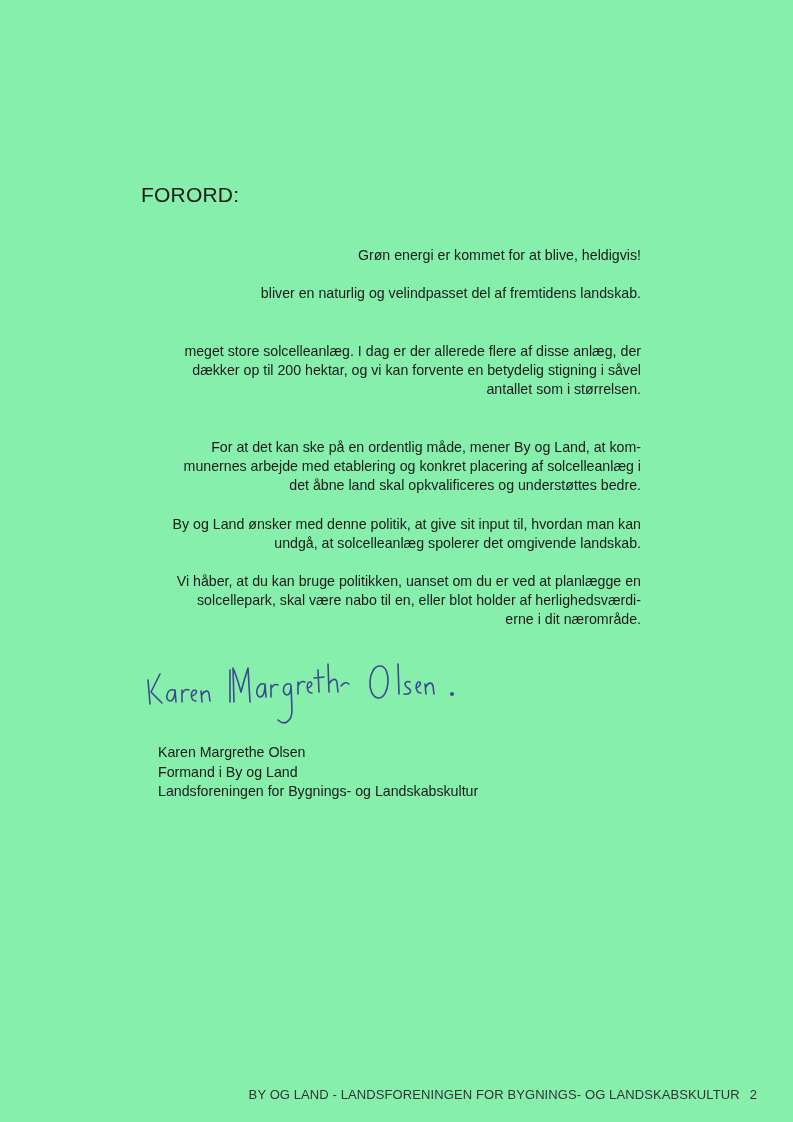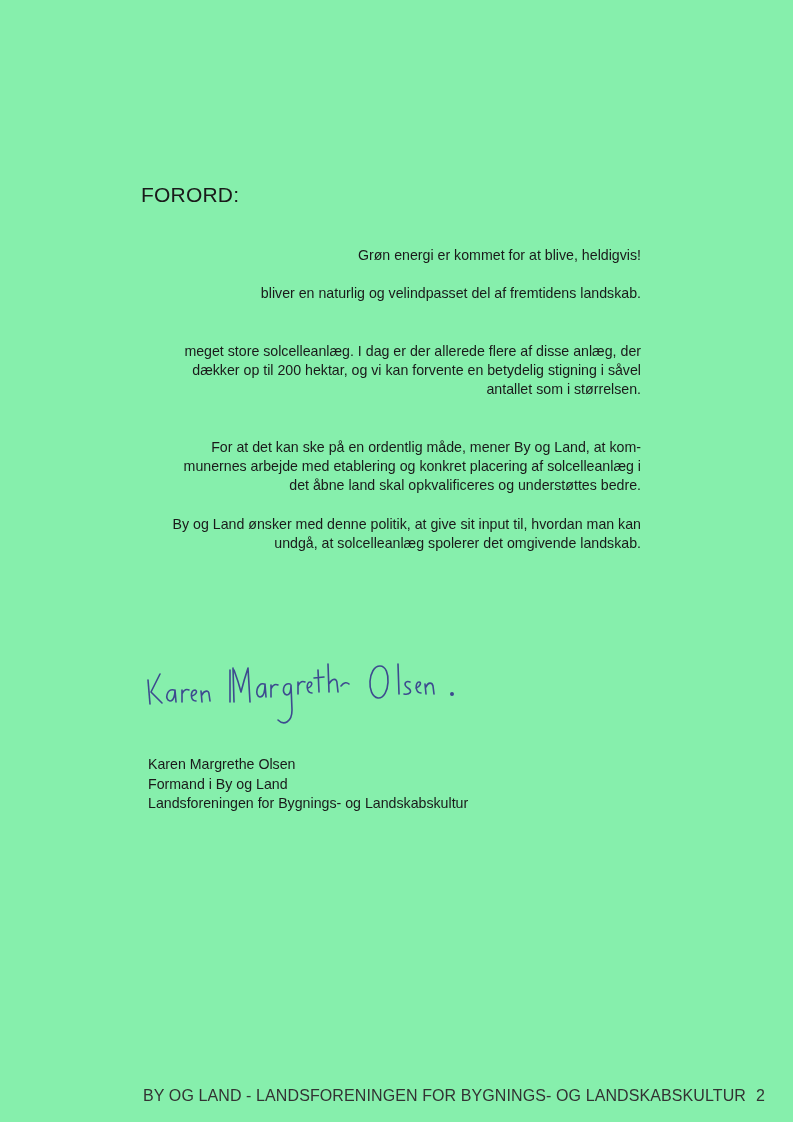--- a/index.html
+++ b/index.html
@@ -12,28 +12,28 @@
   }
   .body-text {
     position: absolute; left: 141px; width: 500px;
     font-family: "Liberation Sans", sans-serif; font-size: 14.2px; line-height: 19.2px; color: #1a1a1a;
     margin: 0;
     text-align: right;
   }
   .body-text .line { display: block; white-space: nowrap; }
   .sig-svg { position: absolute; left: 140px; top: 652px; width: 330px; height: 85px; }
   .sig-block {
-    position: absolute; left: 148px; top: 743px;
-    font-family: "Liberation Sans", sans-serif; font-size: 14.2px; line-height: 19.6px; color: #1a1a1a; margin-top: 12px;
+    position: absolute; left: 158px; top: 743px;
+    font-family: "Liberation Sans", sans-serif; font-size: 14.2px; line-height: 19.6px; color: #1a1a1a;
   }
   .sig-block .line { display: block; white-space: nowrap; }
   .sig-block .italic { }
   .footer {
-    position: absolute; right: 28px; top: 1087px;
-    font-family: "Liberation Sans", sans-serif; font-size: 16px; color: #333; white-space: nowrap;
+    position: absolute; right: 36px; top: 1087px;
+    font-family: "Liberation Sans", sans-serif; font-size: 13px; color: #333; white-space: nowrap;
     letter-spacing: 0.1px;
   }
   .footer .page-num { margin-left: 10px; }
 </style>
 </head>
 <body>
 
 <div class="page">
 
   <h1 class="heading">FORORD:</h1>
@@ -56,20 +56,25 @@
     <span class="line">For at det kan ske på en ordentlig måde, mener By og Land, at kom-</span>
     <span class="line">munernes arbejde med etablering og konkret placering af solcelleanlæg i</span>
     <span class="line">det åbne land skal opkvalificeres og understøttes bedre.</span>
   </p>
 
   <p class="body-text" style="top:515px">
     <span class="line">By og Land ønsker med denne politik, at give sit input til, hvordan man kan</span>
     <span class="line">undgå, at solcelleanlæg spolerer det omgivende landskab.</span>
   </p>
 
+  <p class="body-text" style="top:572px">
+    <span class="line">Vi håber, at du kan bruge politikken, uanset om du er ved at planlægge en</span>
+    <span class="line">solcellepark, skal være nabo til en, eller blot holder af herlighedsværdi-</span>
+    <span class="line">erne i dit nærområde.</span>
+  </p>
 
   <svg class="sig-svg" viewBox="0 0 330 85" fill="none" stroke-linecap="round" stroke-linejoin="round">
     <g id="sig-strokes" stroke-width="1.6" stroke="#3d4a8f">
 
       <path d="M8 28 L10 52"></path>
       <path d="M20 22 L11 40 L22 51"></path>
 
       <path d="M34 38 C27 36 24 48 30 49 C34 49 35 42 35 38 L36 50"></path>
 
       <path d="M42 38 L42 50 M42 42 C44 37 47 37 49 38"></path>

